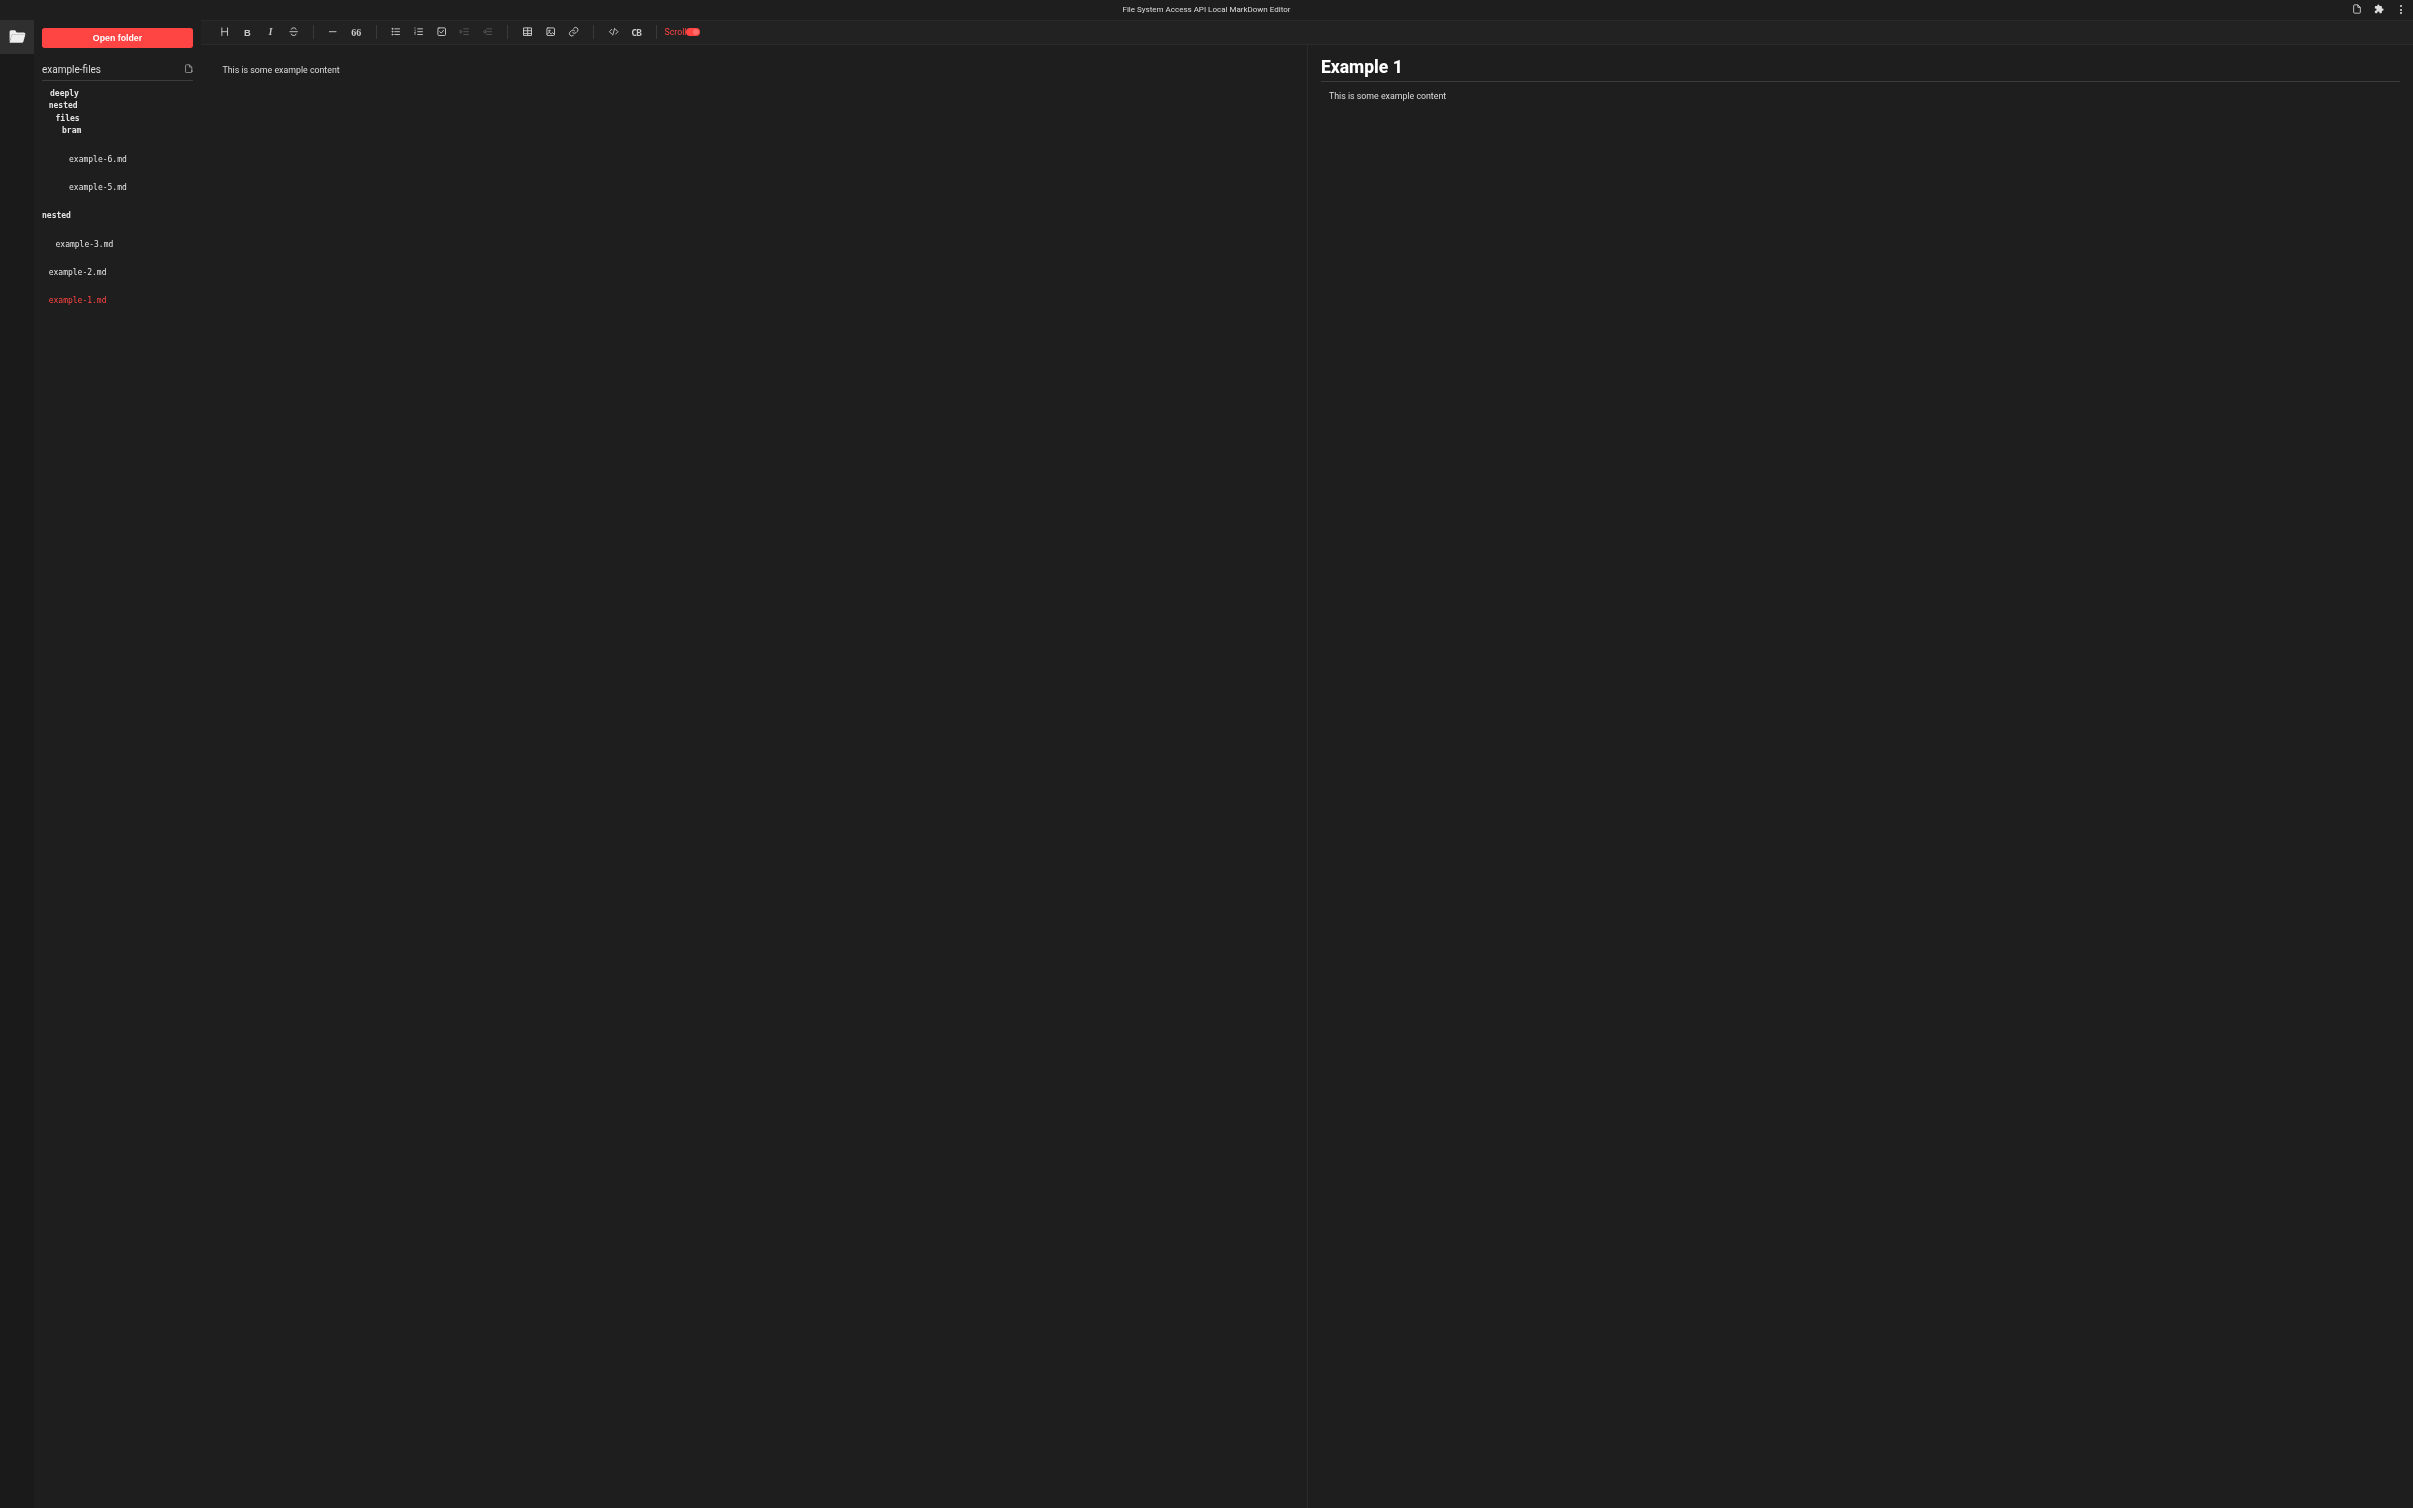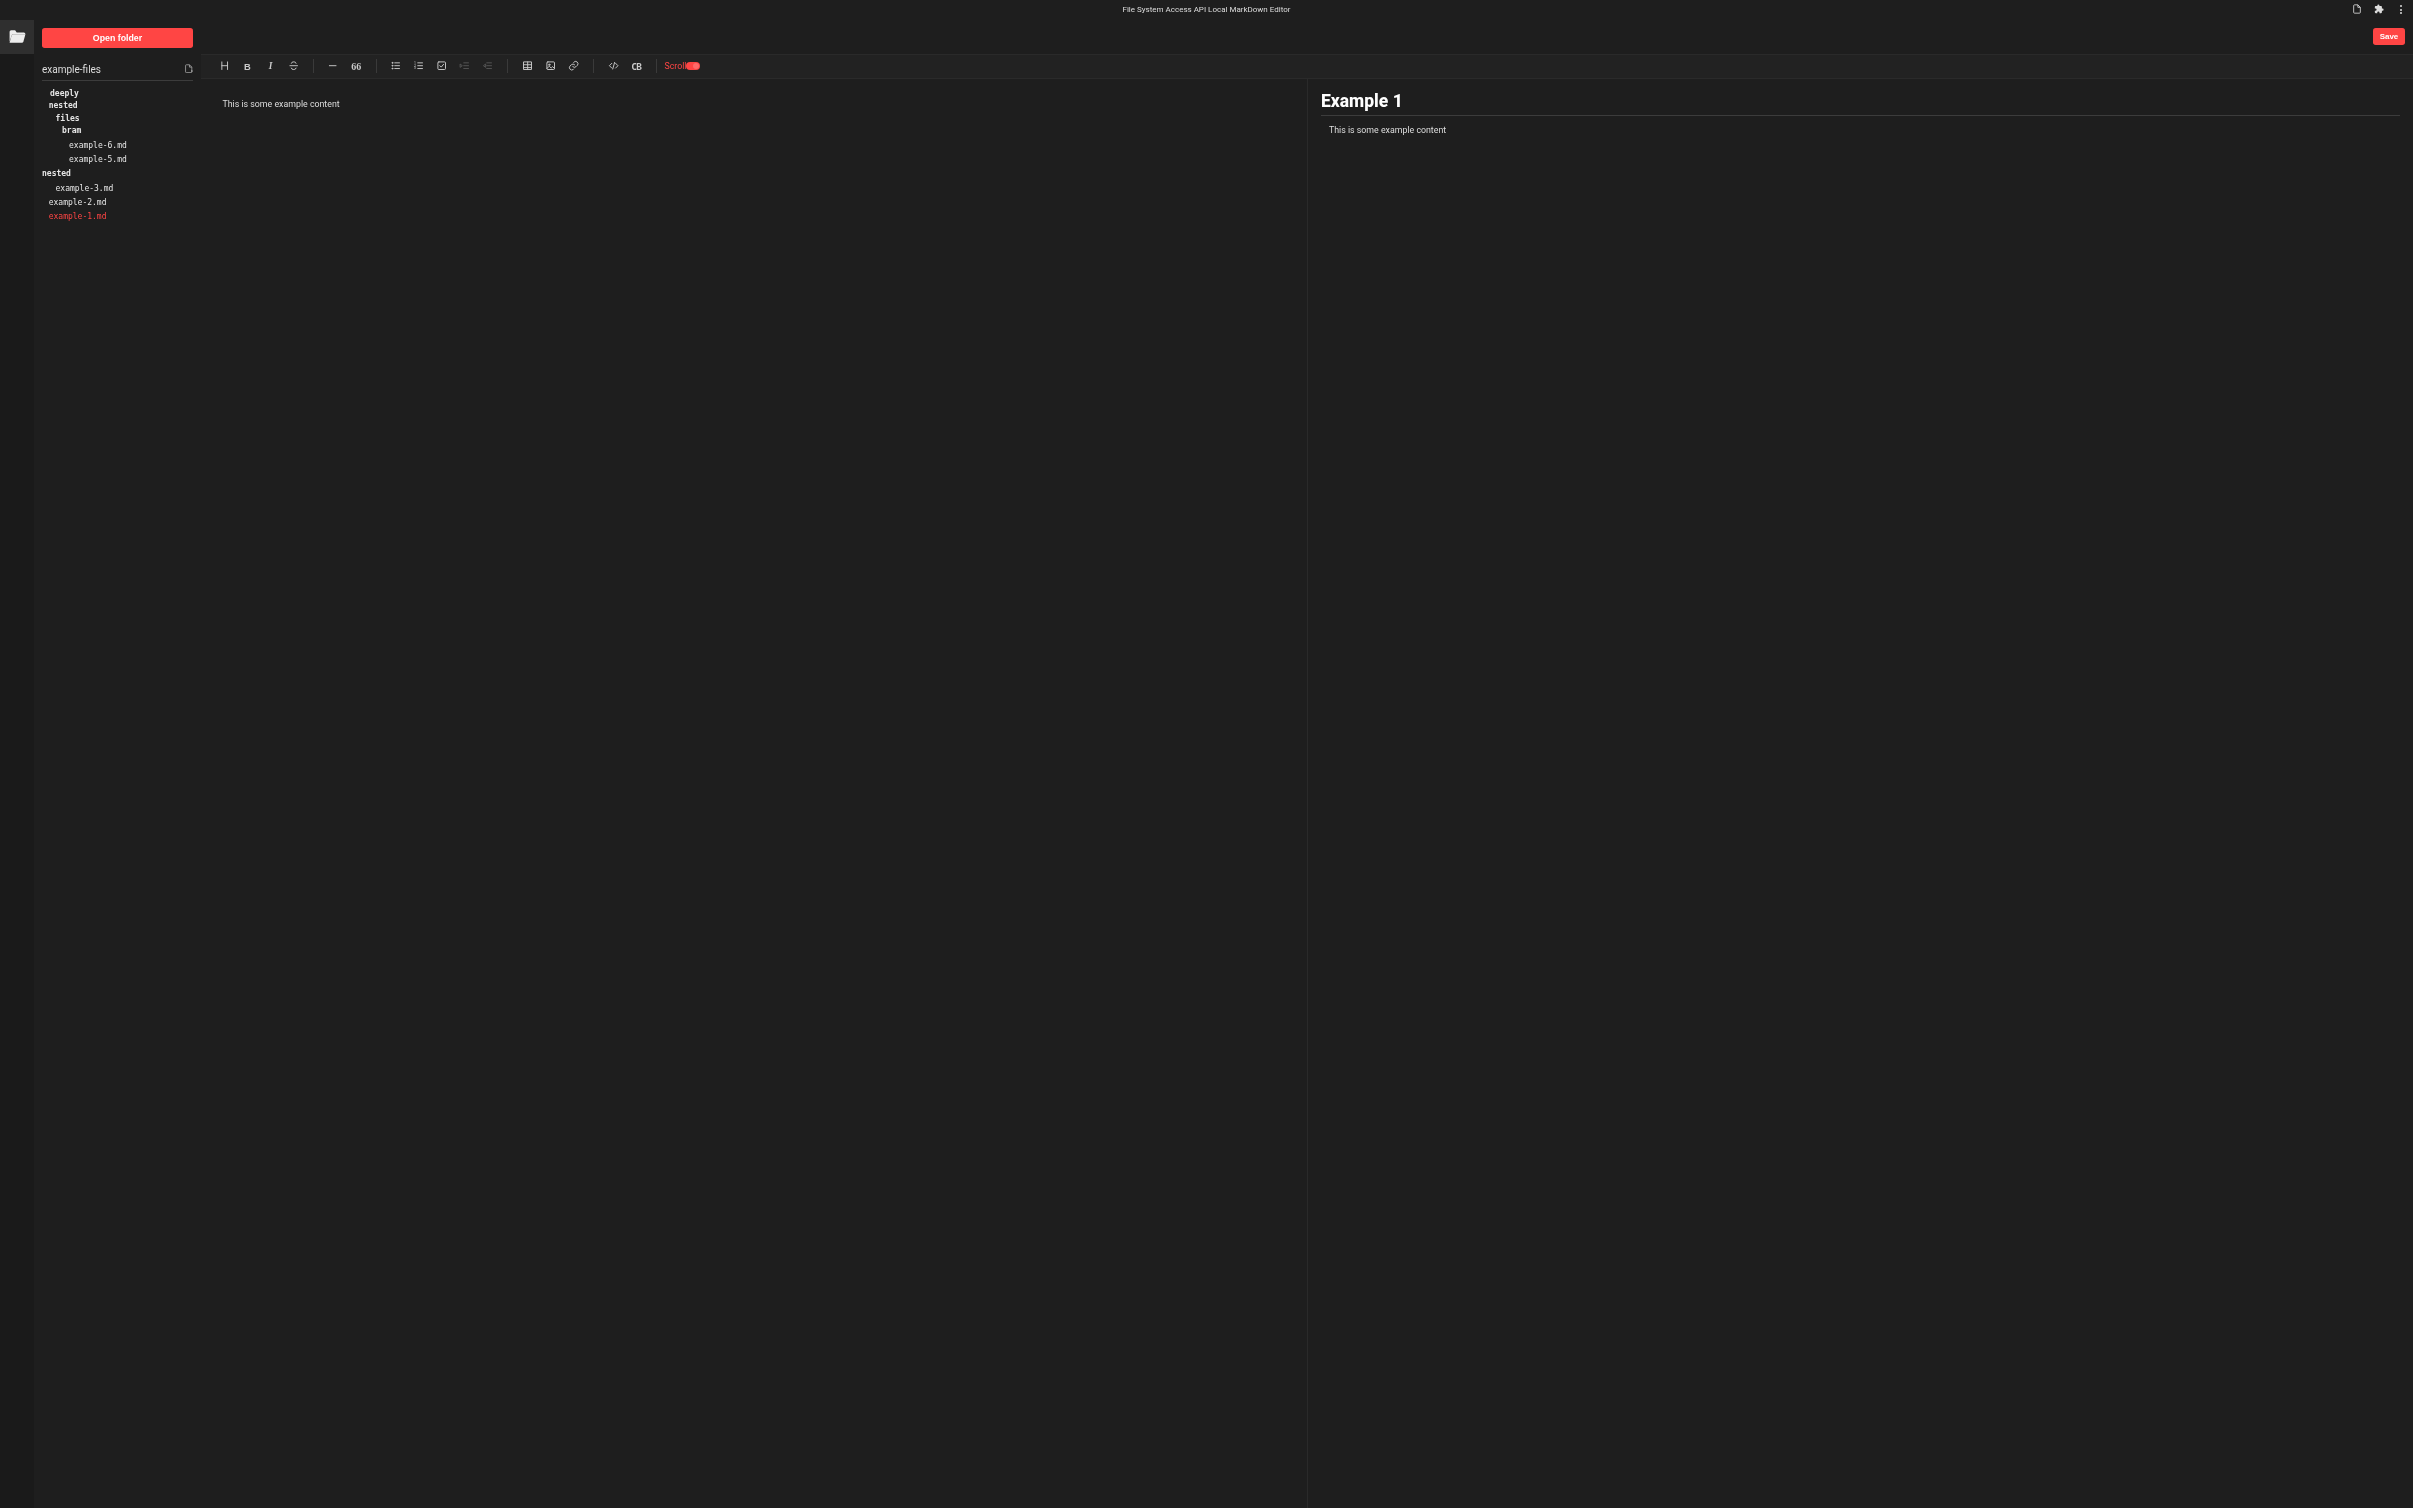--- a/index.html
+++ b/index.html
@@ -105,21 +105,21 @@
     margin-top:6.7px;
     font-family:"Menlo","Consolas",monospace;
     font-size:8px;
     line-height:1.55;
     white-space:nowrap;
   }
   .tree .row{padding:0;}
   .tree .folder{font-weight:700;color:#e6e6e6;}
   .tree .file{color:#e6e6e6;}
   .tree .file.active{color:var(--accent);}
-  .tree .spaced{margin-top:2px;}
+  .tree .spaced{margin-top:16px;}
 
   .main{
     flex:1;
     display:flex;
     flex-direction:column;
     min-width:0;
     background:var(--bg);
   }
   .topbar{
     height:34px;
@@ -262,23 +262,20 @@
         <div class="row file spaced" style="padding-left: 27px;">example-6.md</div>
         <div class="row file spaced" style="padding-left: 27px;">example-5.md</div>
         <div class="row folder spaced" style="padding-left: 0px;">nested</div>
         <div class="row file spaced" style="padding-left: 13.5px;">example-3.md</div>
         <div class="row file spaced" style="padding-left: 6.7px;">example-2.md</div>
         <div class="row file active spaced" style="padding-left: 6.7px;">example-1.md</div>
       </div>
   </div>
 
   <div class="main">
-    <div class="topbar">
-      <button class="save-btn">Save</button>
-    </div>
 
     <div class="toolbar">
       <div class="tb-btn">
           <svg viewBox="0 0 24 24">
             <path d="M6 4v16M18 4v16M6 12h12"></path>
           </svg>
         </div>
       <div class="tb-btn">
           <span class="tb-text" style="font-weight:800">B</span>
         </div>

